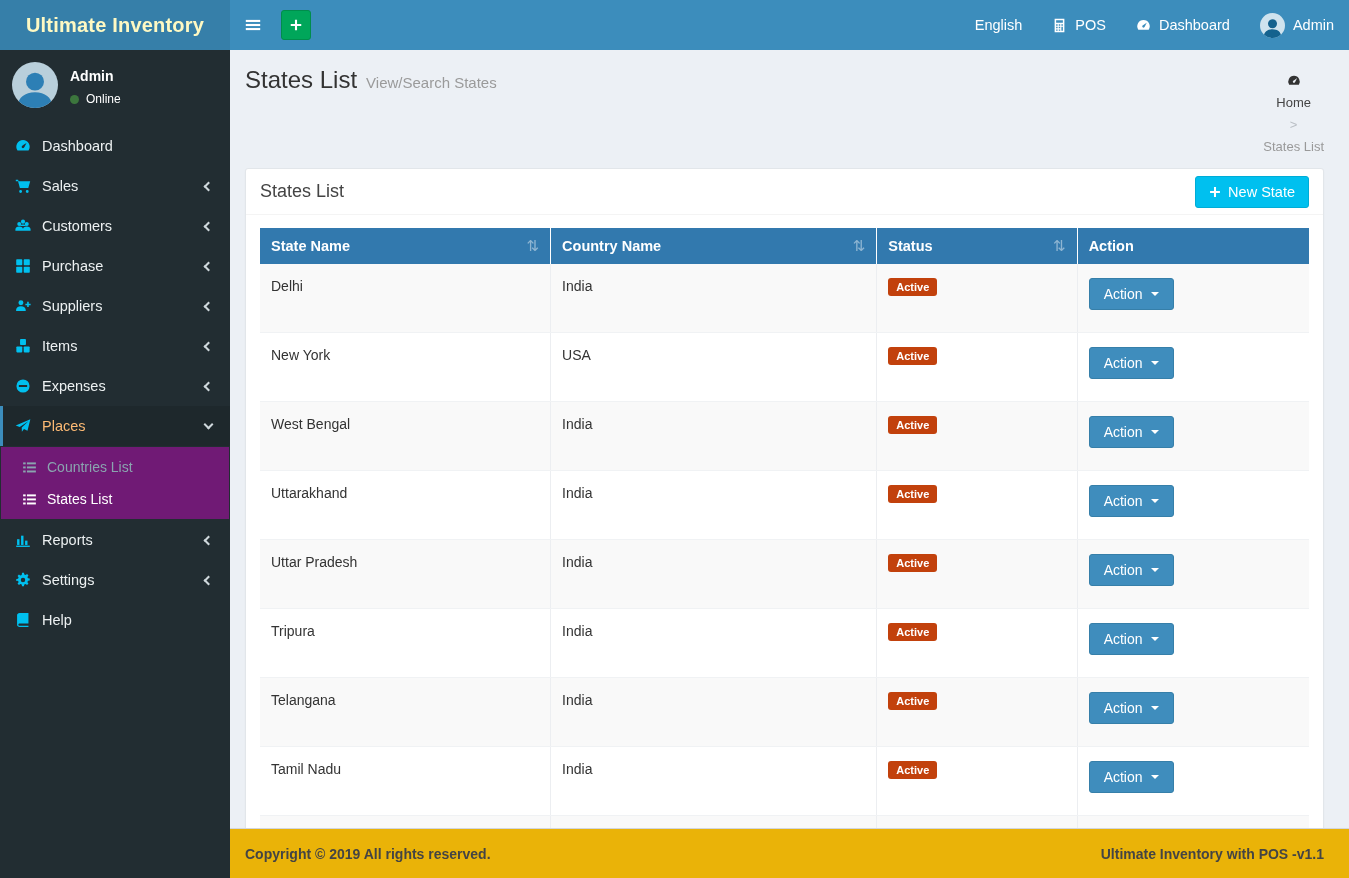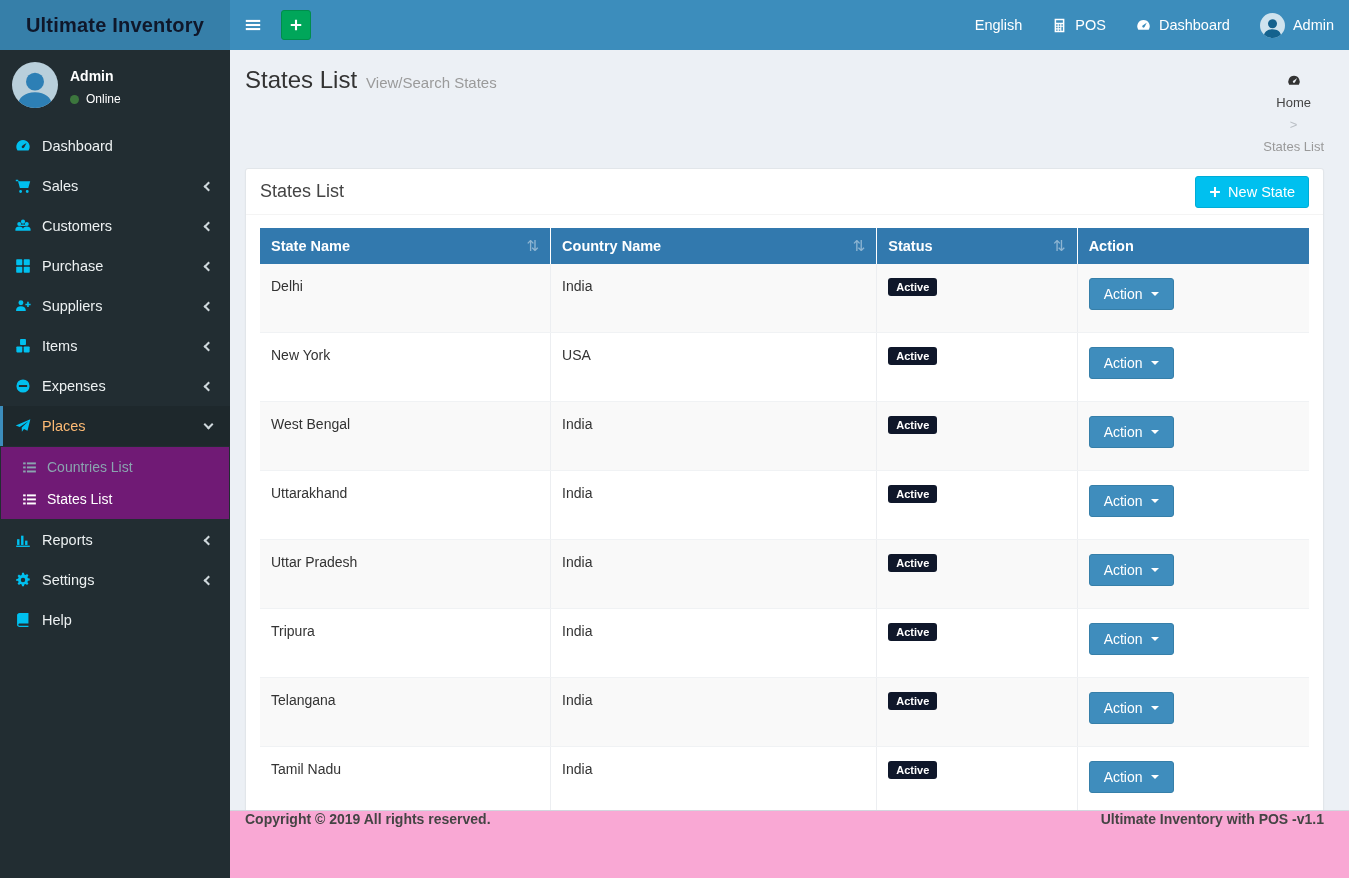--- a/index.html
+++ b/index.html
@@ -7,21 +7,21 @@
   body {
     width:1349px; height:878px; overflow:hidden; position:relative;
     font-family:"Liberation Sans", sans-serif; font-size:14px; color:#333;
     background:#ecf0f5;
   }
   .ic { display:inline-block; vertical-align:middle; flex:none; }
   .ic svg { display:block; width:100%; height:100%; fill:currentColor; }
 
   
   .navbar { position:absolute; top:0; left:0; width:100%; height:50px; background:#3c8dbc; display:flex; align-items:stretch; z-index:30; }
-  .logo { width:230px; height:50px; background:#367fa9; color:#0f172a; font-size:20px; font-weight:bold; display:flex; align-items:center; justify-content:center; letter-spacing:.2px; cursor:pointer; }
+  .logo { width:230px; height:50px; background:#367fa9; color:#fef9c3; font-size:20px; font-weight:bold; display:flex; align-items:center; justify-content:center; letter-spacing:.2px; cursor:pointer; }
   .toggle-btn { width:45px; display:flex; align-items:center; justify-content:center; color:#fff; cursor:pointer; }
   .toggle-btn .ic { width:16px; height:16px; }
   .quick-add { align-self:center; margin-left:6px; width:30px; height:30px; background:#00a65a; border:1px solid #008d4c; border-radius:3px; color:#fff; display:flex; align-items:center; justify-content:center; cursor:pointer; }
   .quick-add .ic { width:14px; height:14px; }
   .nav-right { margin-left:auto; display:flex; align-items:stretch; }
   .nav-link { display:flex; align-items:center; gap:8px; padding:0 15px; color:#fff; font-size:14.5px; cursor:pointer; text-decoration:none; }
   .nav-link .ic { width:15px; height:15px; }
   .nav-avatar { width:25px; height:25px; border-radius:50%; background:#cfe3ee; overflow:hidden; position:relative; }
   .nav-avatar svg { position:absolute; top:2px; left:0; width:100%; height:100%; fill:#14628e; }
 
@@ -75,26 +75,26 @@
   table.dt { width:100%; border-collapse:collapse; }
   table.dt thead th { background:#3279ae; color:#fff; text-align:left; font-size:14.5px; font-weight:bold; padding:9px 11px; border-right:1px solid #fff; cursor:pointer; }
   table.dt thead th:last-child { border-right:none; cursor:default; }
   .th-wrap { display:flex; align-items:center; }
   .sort-glyph { margin-left:auto; color:rgba(255,255,255,.45); font-size:15px; font-weight:normal; }
   table.dt col.c1 { width:27.7%; } table.dt col.c2 { width:31.1%; } table.dt col.c3 { width:19.1%; } table.dt col.c4 { width:22.1%; }
   table.dt tbody td { padding:14px 11px 22px; border-right:1px solid #eceef1; border-bottom:1px solid #f0f2f4; font-size:14px; color:#333; vertical-align:top; }
   table.dt tbody td:last-child { border-right:none; }
   table.dt tbody tr:nth-child(odd) { background:#f9f9f9; }
   table.dt tbody tr:nth-child(even) { background:#fff; }
-  .badge { display:inline-block; background:#0f172a; color:#fff; font-size:11px; font-weight:bold; padding:3px 8px; border-radius:3px; line-height:1.1; }
+  .badge { display:inline-block; background:#c2410c; color:#fff; font-size:11px; font-weight:bold; padding:3px 8px; border-radius:3px; line-height:1.1; }
   .btn-action { display:inline-flex; align-items:center; gap:8px; background:#3f8dbd; border:1px solid #367fa9; color:#fff; font-size:14px; padding:7px 14px; border-radius:3px; cursor:pointer; font-family:inherit; }
   .caret { width:0; height:0; border-top:4px solid #fff; border-left:4px solid transparent; border-right:4px solid transparent; }
 
   
-  .main-footer { position:absolute; bottom:0; left:230px; right:0; height:68px; background:#f9a8d4; border-top:1px solid #d2d6de; display:flex; padding:0 25px 0 15px; z-index:25; }
+  .main-footer { position:absolute; bottom:0; left:230px; right:0; height:50px; background:#eab308; border-top:1px solid #d2d6de; display:flex; align-items:center; padding:0 25px 0 15px; z-index:25; }
   .footer-left { font-weight:bold; color:#444; font-size:14px; }
   .footer-right { margin-left:auto; font-weight:bold; color:#444; font-size:14px; }
 </style>
 </head>
 <body>
 
 <header class="navbar">
   <div class="logo">Ultimate Inventory</div>
   <div class="toggle-btn">
     <span class="ic">

